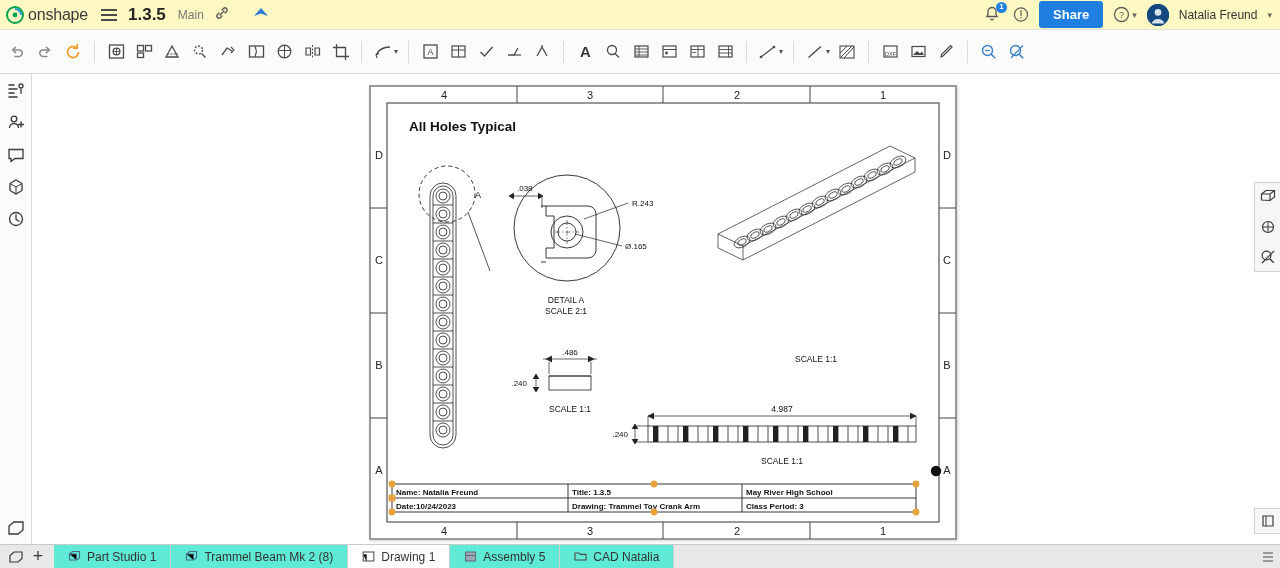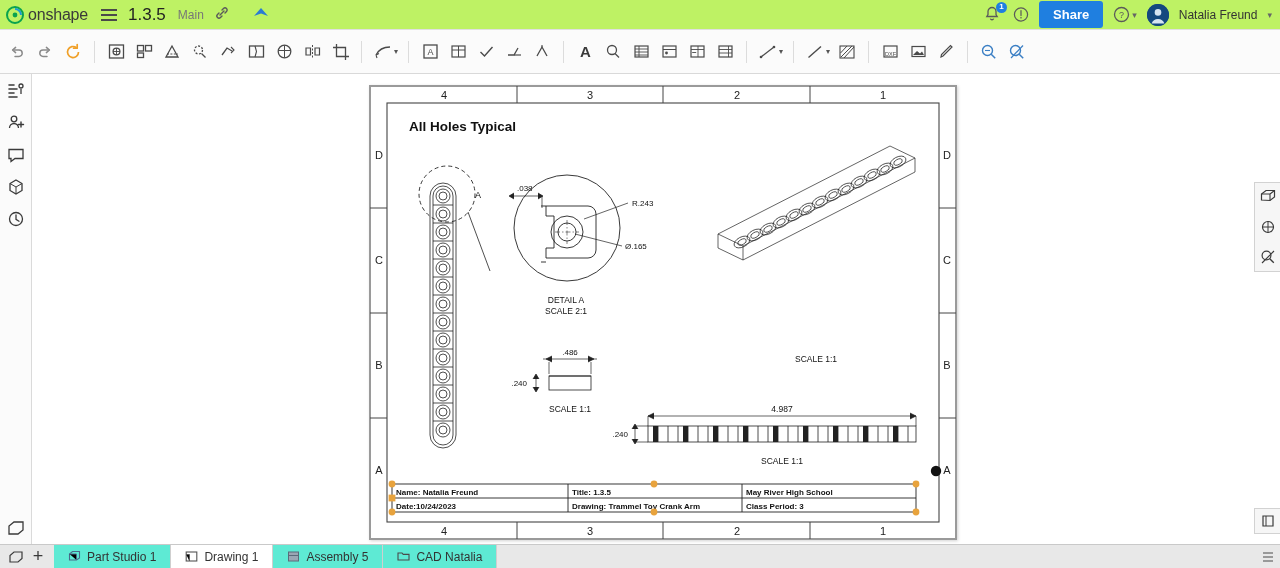--- a/index.html
+++ b/index.html
@@ -9,33 +9,33 @@
     overflow: hidden;
     font-family: "Liberation Sans", sans-serif;
     background: #ffffff;
     -webkit-font-smoothing: antialiased;
   }
   .app { position: relative; width: 1280px; height: 568px; }
 
   
   .topbar {
     position: absolute; top: 0; left: 0; width: 1280px; height: 30px;
-    background: #bef264; border-bottom: 1px solid #e0e0e0;
+    background: #fef9c3; border-bottom: 1px solid #e0e0e0;
     display: flex; align-items: center;
   }
   .logo-mark {
     width: 18px; height: 18px; margin-left: 6px; margin-right: 4px;
     display: flex; align-items: center; justify-content: center;
   }
   .logo-text {
     font-size: 16px; color: #3a3a3a; letter-spacing: -0.2px; margin-right: 10px;
   }
   .hamburger { width: 22px; height: 22px; display:flex; flex-direction:column; justify-content:center; gap:3px; cursor:pointer; }
   .hamburger span { display:block; height:2px; background:#4a4a4a; width:16px; margin-left:3px; }
-  .doc-title { font-size: 17px; font-weight: normal; color: #222; margin-left: 8px; }
+  .doc-title { font-size: 17px; font-weight: bold; color: #222; margin-left: 8px; }
   .branch { font-size: 12px; color: #777; margin-left: 12px; }
   .link-icon { margin-left: 10px; color:#6a6a6a; }
   .share-icon-top { margin-left: 22px; color:#2b7cd3; }
   .top-right { margin-left: auto; display: flex; align-items: center; gap: 10px; padding-right: 8px; }
   .bell { position: relative; width: 20px; height: 20px; color:#5a5a5a; }
   .bell-badge {
     position: absolute; top: -3px; right: -4px; background: #1f7fe0; color: #fff;
     font-size: 8px; line-height: 10px; min-width: 11px; height: 11px; border-radius: 6px;
     text-align: center; padding: 0 2px; font-weight: bold;
   }
@@ -701,20 +701,29 @@
     <div class="tabs">
       <div class="tab">
         <span class="tab-ico">
           <svg width="13" height="13" viewBox="0 0 13 13">
               <path d="M1.5 10V4l3-2.5h7V8l-3 2z" fill="none" stroke="#4a6a8a" stroke-width="1.1"></path>
               <path d="M1.5 4h7v6" stroke="#4a6a8a" stroke-width="1"></path>
             </svg>
         </span>
         <span>Part Studio 1</span>
       </div>
+      <div class="tab">
+        <span class="tab-ico">
+          <svg width="13" height="13" viewBox="0 0 13 13">
+              <path d="M1.5 10V4l3-2.5h7V8l-3 2z" fill="none" stroke="#4a6a8a" stroke-width="1.1"></path>
+              <path d="M1.5 4h7v6" stroke="#4a6a8a" stroke-width="1"></path>
+            </svg>
+        </span>
+        <span>Trammel Beam Mk 2 (8)</span>
+      </div>
       <div class="tab active">
         <span class="tab-ico">
           <svg width="13" height="13" viewBox="0 0 13 13">
               <rect x="1.2" y="2" width="10.6" height="9" fill="none" stroke="#555" stroke-width="1.1"></rect>
               <path d="M1.2 4.5h3.2v6.5" stroke="#555" stroke-width="1"></path>
             </svg>
         </span>
         <span>Drawing 1</span>
       </div>
       <div class="tab">

